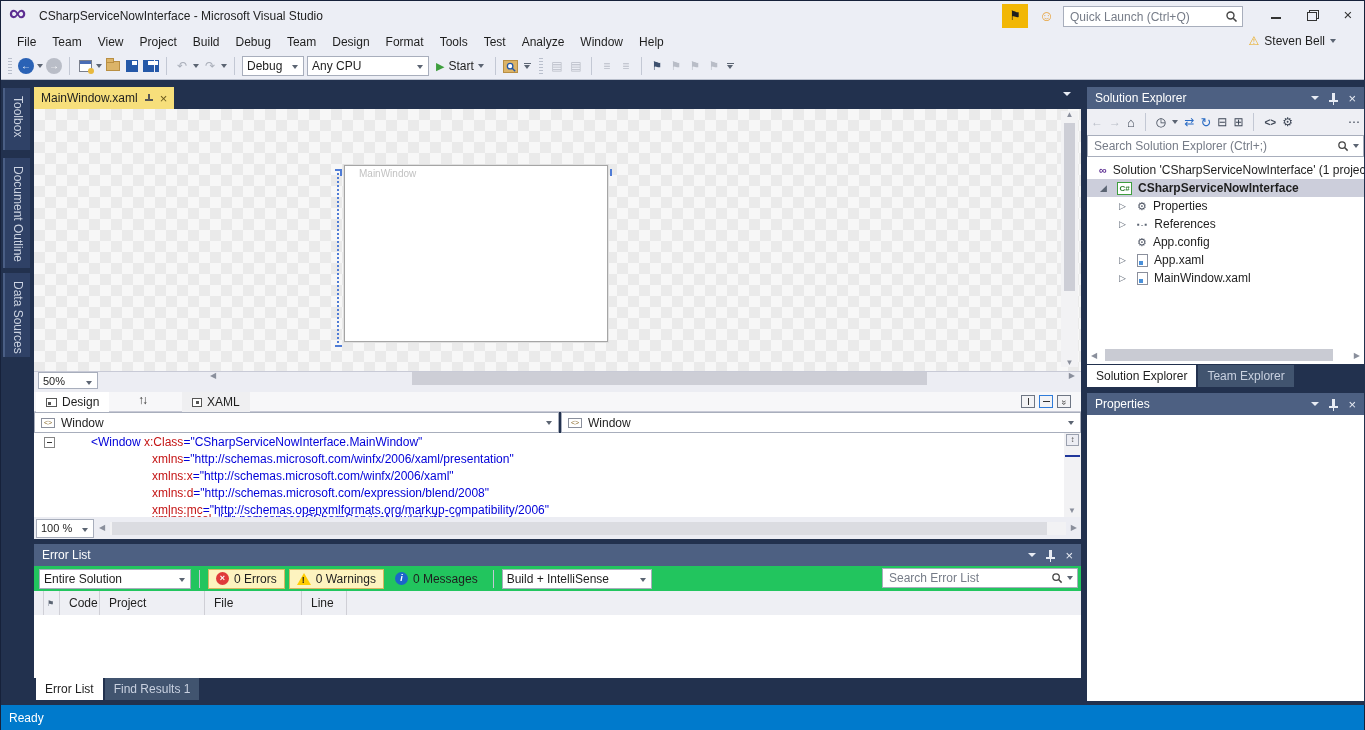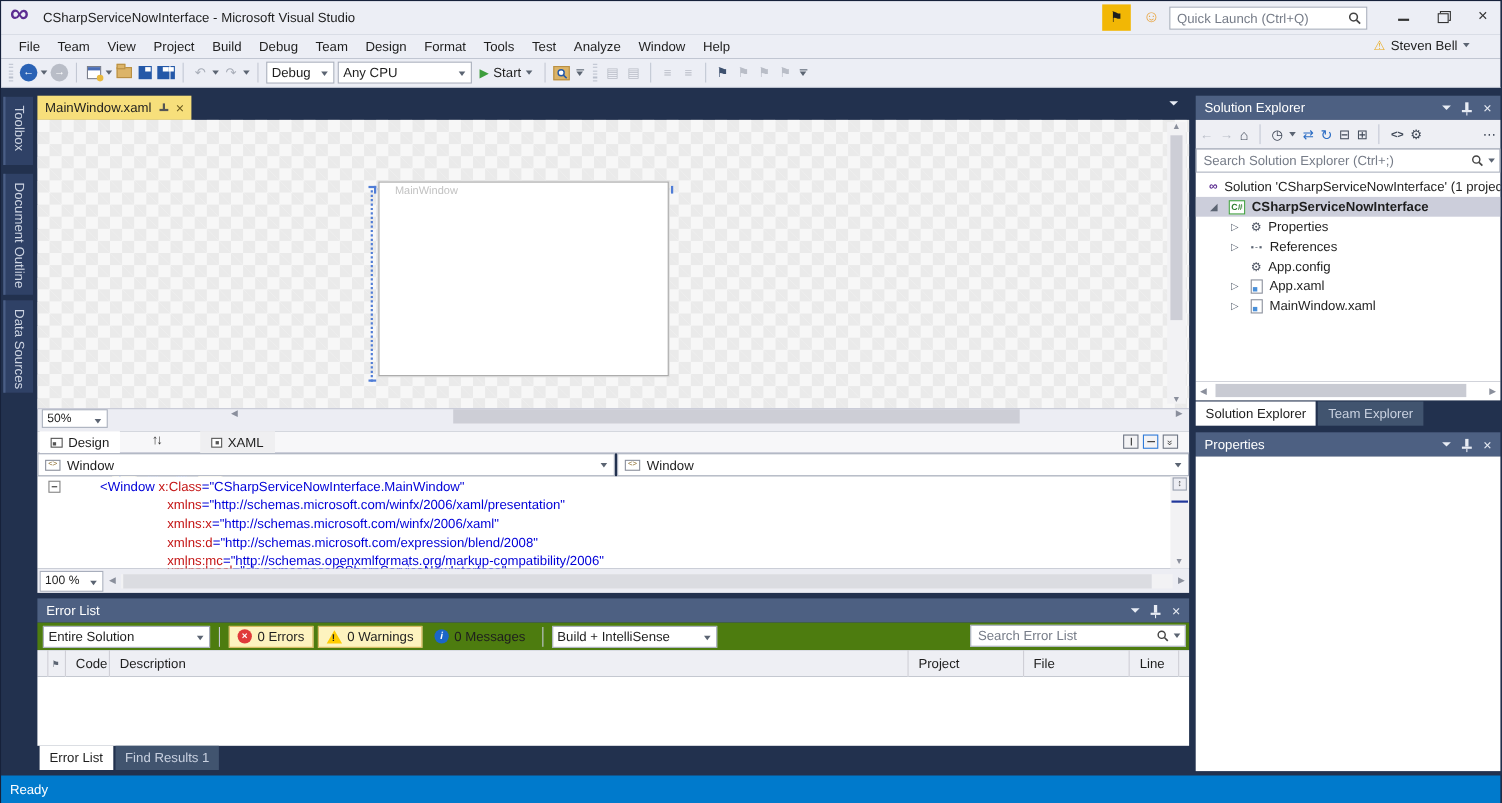--- a/index.html
+++ b/index.html
@@ -146,21 +146,21 @@
 
   
   #xaml-bar { position:absolute; left:33px; top:437px; width:1047px; height:22px; background:#ECEDF3; display:flex; align-items:center; padding-left:2px; }
   #xzoom-combo { width:58px; height:19px; font-size:11px; }
   #xaml-hscroll { flex:1; height:13px; margin:0 5px; position:relative; background:#F2F2F4; }
   #xaml-hscroll .scroll-thumb { position:absolute; left:2px; width:935px; height:13px; background:#DBDCE1; }
 
   
   #errorlist { position:absolute; left:33px; top:464px; width:1047px; height:157px; }
   #el-header { height:22px; }
-  #el-toolbar { position:absolute; left:0; top:22px; width:100%; height:25px; background:#4d7c0f; display:flex; align-items:center; padding-left:5px; gap:4px; }
+  #el-toolbar { position:absolute; left:0; top:22px; width:100%; height:25px; background:#22c55e; display:flex; align-items:center; padding-left:5px; gap:4px; }
   #el-scope { width:152px; height:20px; }
   #el-filter { width:150px; height:20px; }
   .el-btn { height:20px; display:flex; align-items:center; gap:5px; padding:0 7px; }
   .err-circ { width:13px; height:13px; border-radius:50%; background:#E03A3A; color:#fff; font-size:9px; font-weight:bold; line-height:13px; text-align:center; }
   .warn-tri { position:relative; width:0; height:0; border-left:7px solid transparent; border-right:7px solid transparent; border-bottom:12px solid #FFCC00; }
   .warn-tri span { position:absolute; left:-2px; top:2px; font-size:9px; font-weight:bold; color:#1E1E1E; }
   .info-circ { width:13px; height:13px; border-radius:50%; background:#1B66C9; color:#fff; font-size:9px; font-weight:bold; font-style:italic; line-height:13px; text-align:center; }
   #el-search { position:absolute; left:848px; top:2px; width:196px; height:20px; }
   #el-cols { position:absolute; left:0; top:47px; width:100%; height:24px; background:#EEEFF4; display:flex; }
   .el-col { border-right:1px solid #CFCFD6; display:flex; align-items:center; padding-left:9px; color:#1E1E1E; }
@@ -474,23 +474,20 @@
         </div>
       </div>
       <div id="el-cols">
         <div class="el-col" style="width:10px;"></div>
         <div class="el-col" style="width:16px;padding-left:3px;">
             <span style="font-size:8px;color:#5B6472;">⚑</span>
           </div>
         <div class="el-col" style="width:40px;">
             <span>Code</span>
           </div>
-        <div class="el-col" style="width:729px;">
-            <span>Description</span>
-          </div>
         <div class="el-col" style="width:105px;">
             <span>Project</span>
           </div>
         <div class="el-col" style="width:97px;">
             <span>File</span>
           </div>
         <div class="el-col" style="width:45px;">
             <span>Line</span>
           </div>
         <div class="el-col" style="flex:1;border-right:none;"></div>

